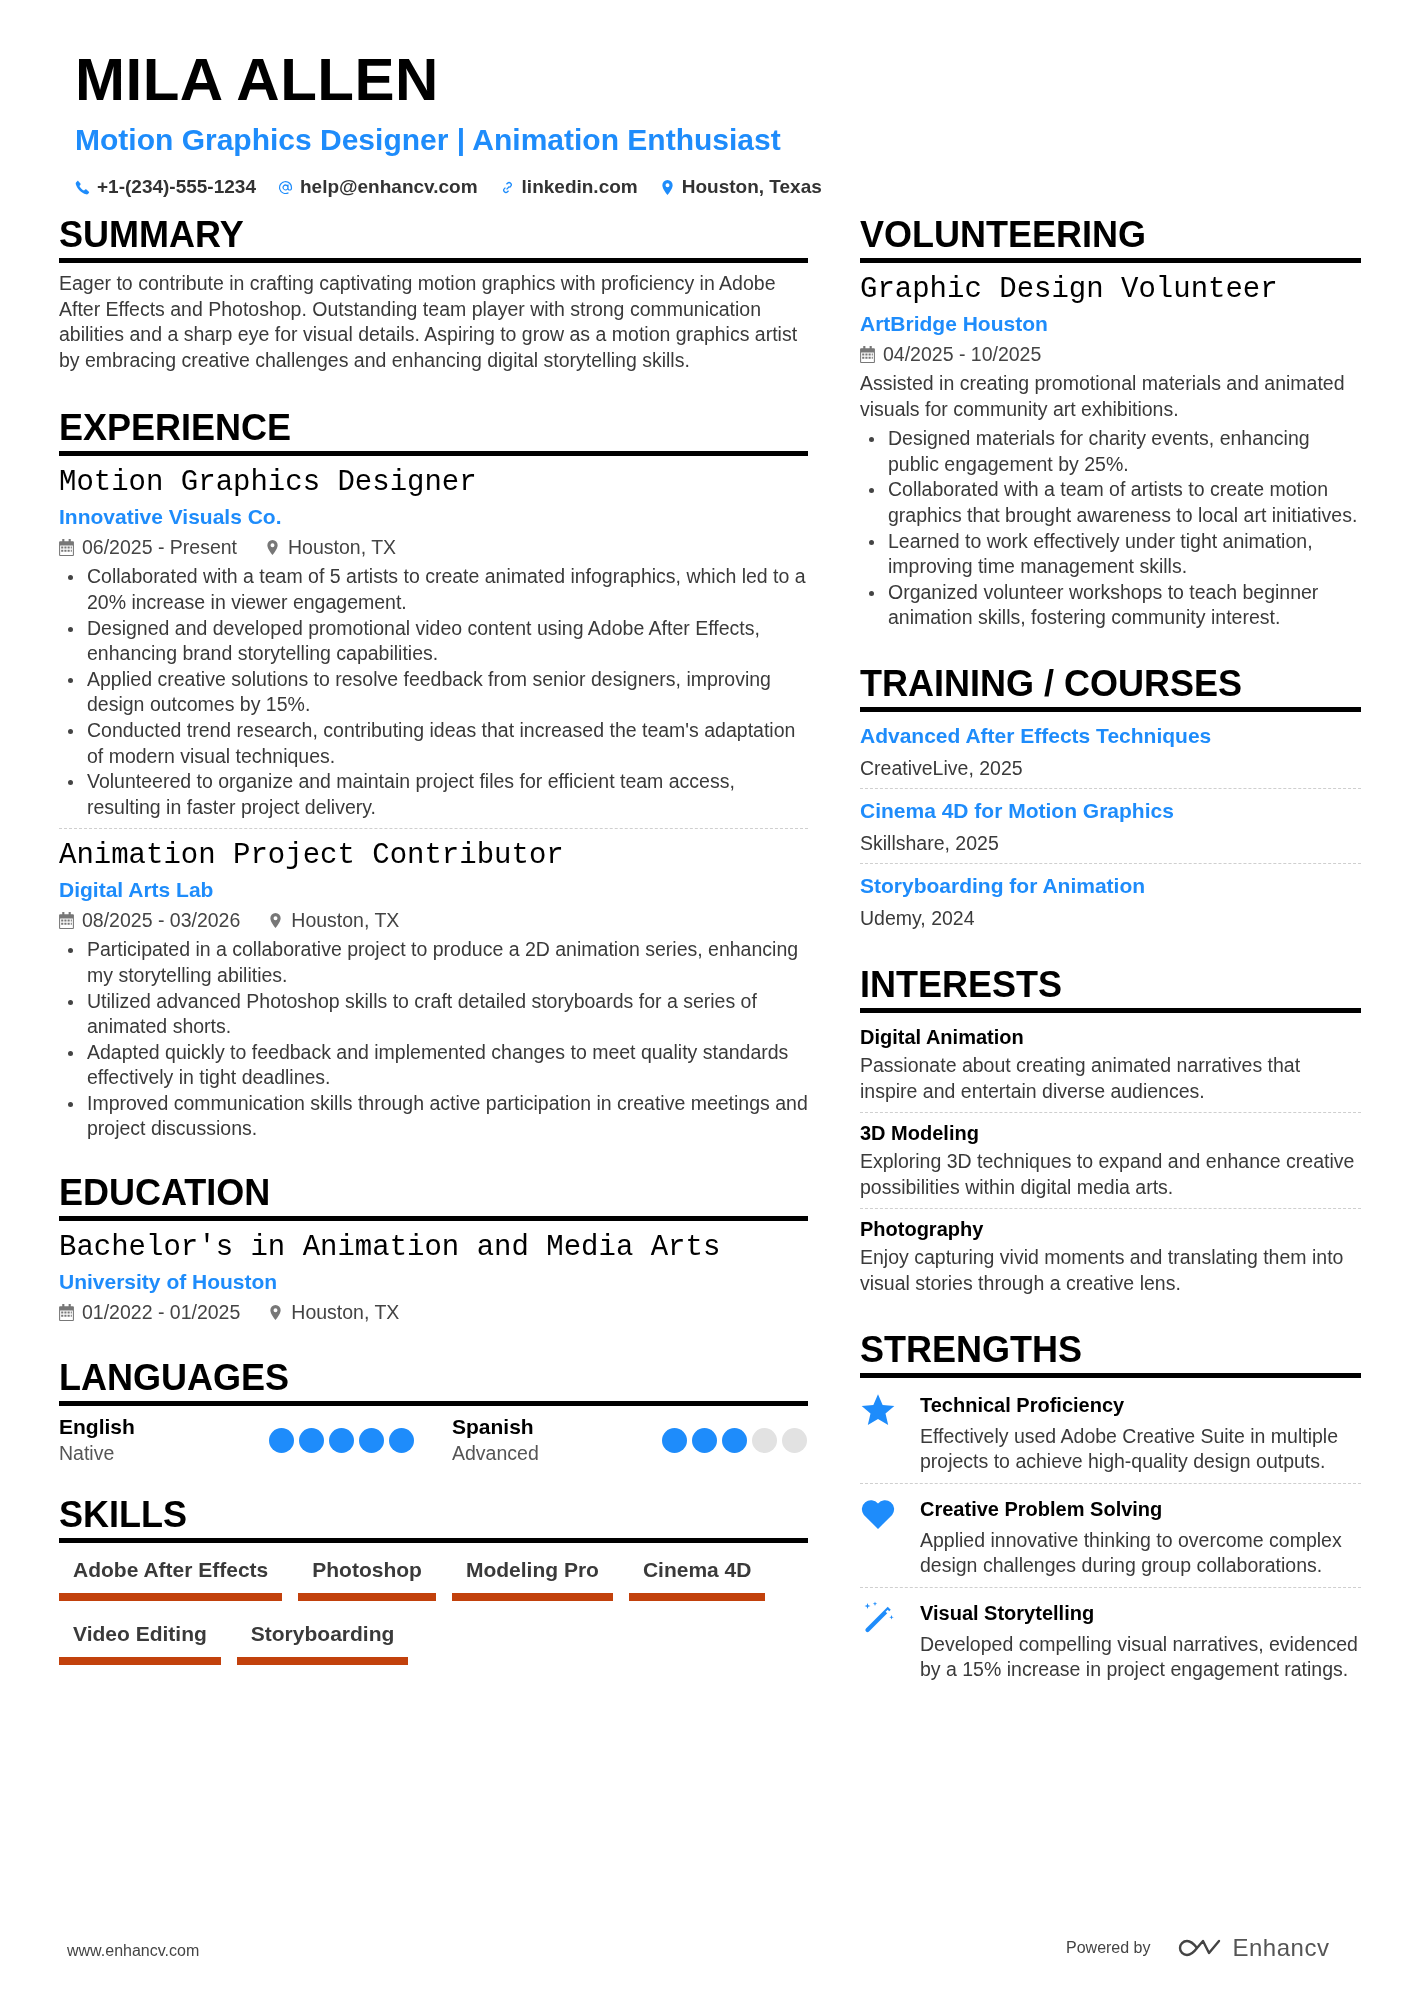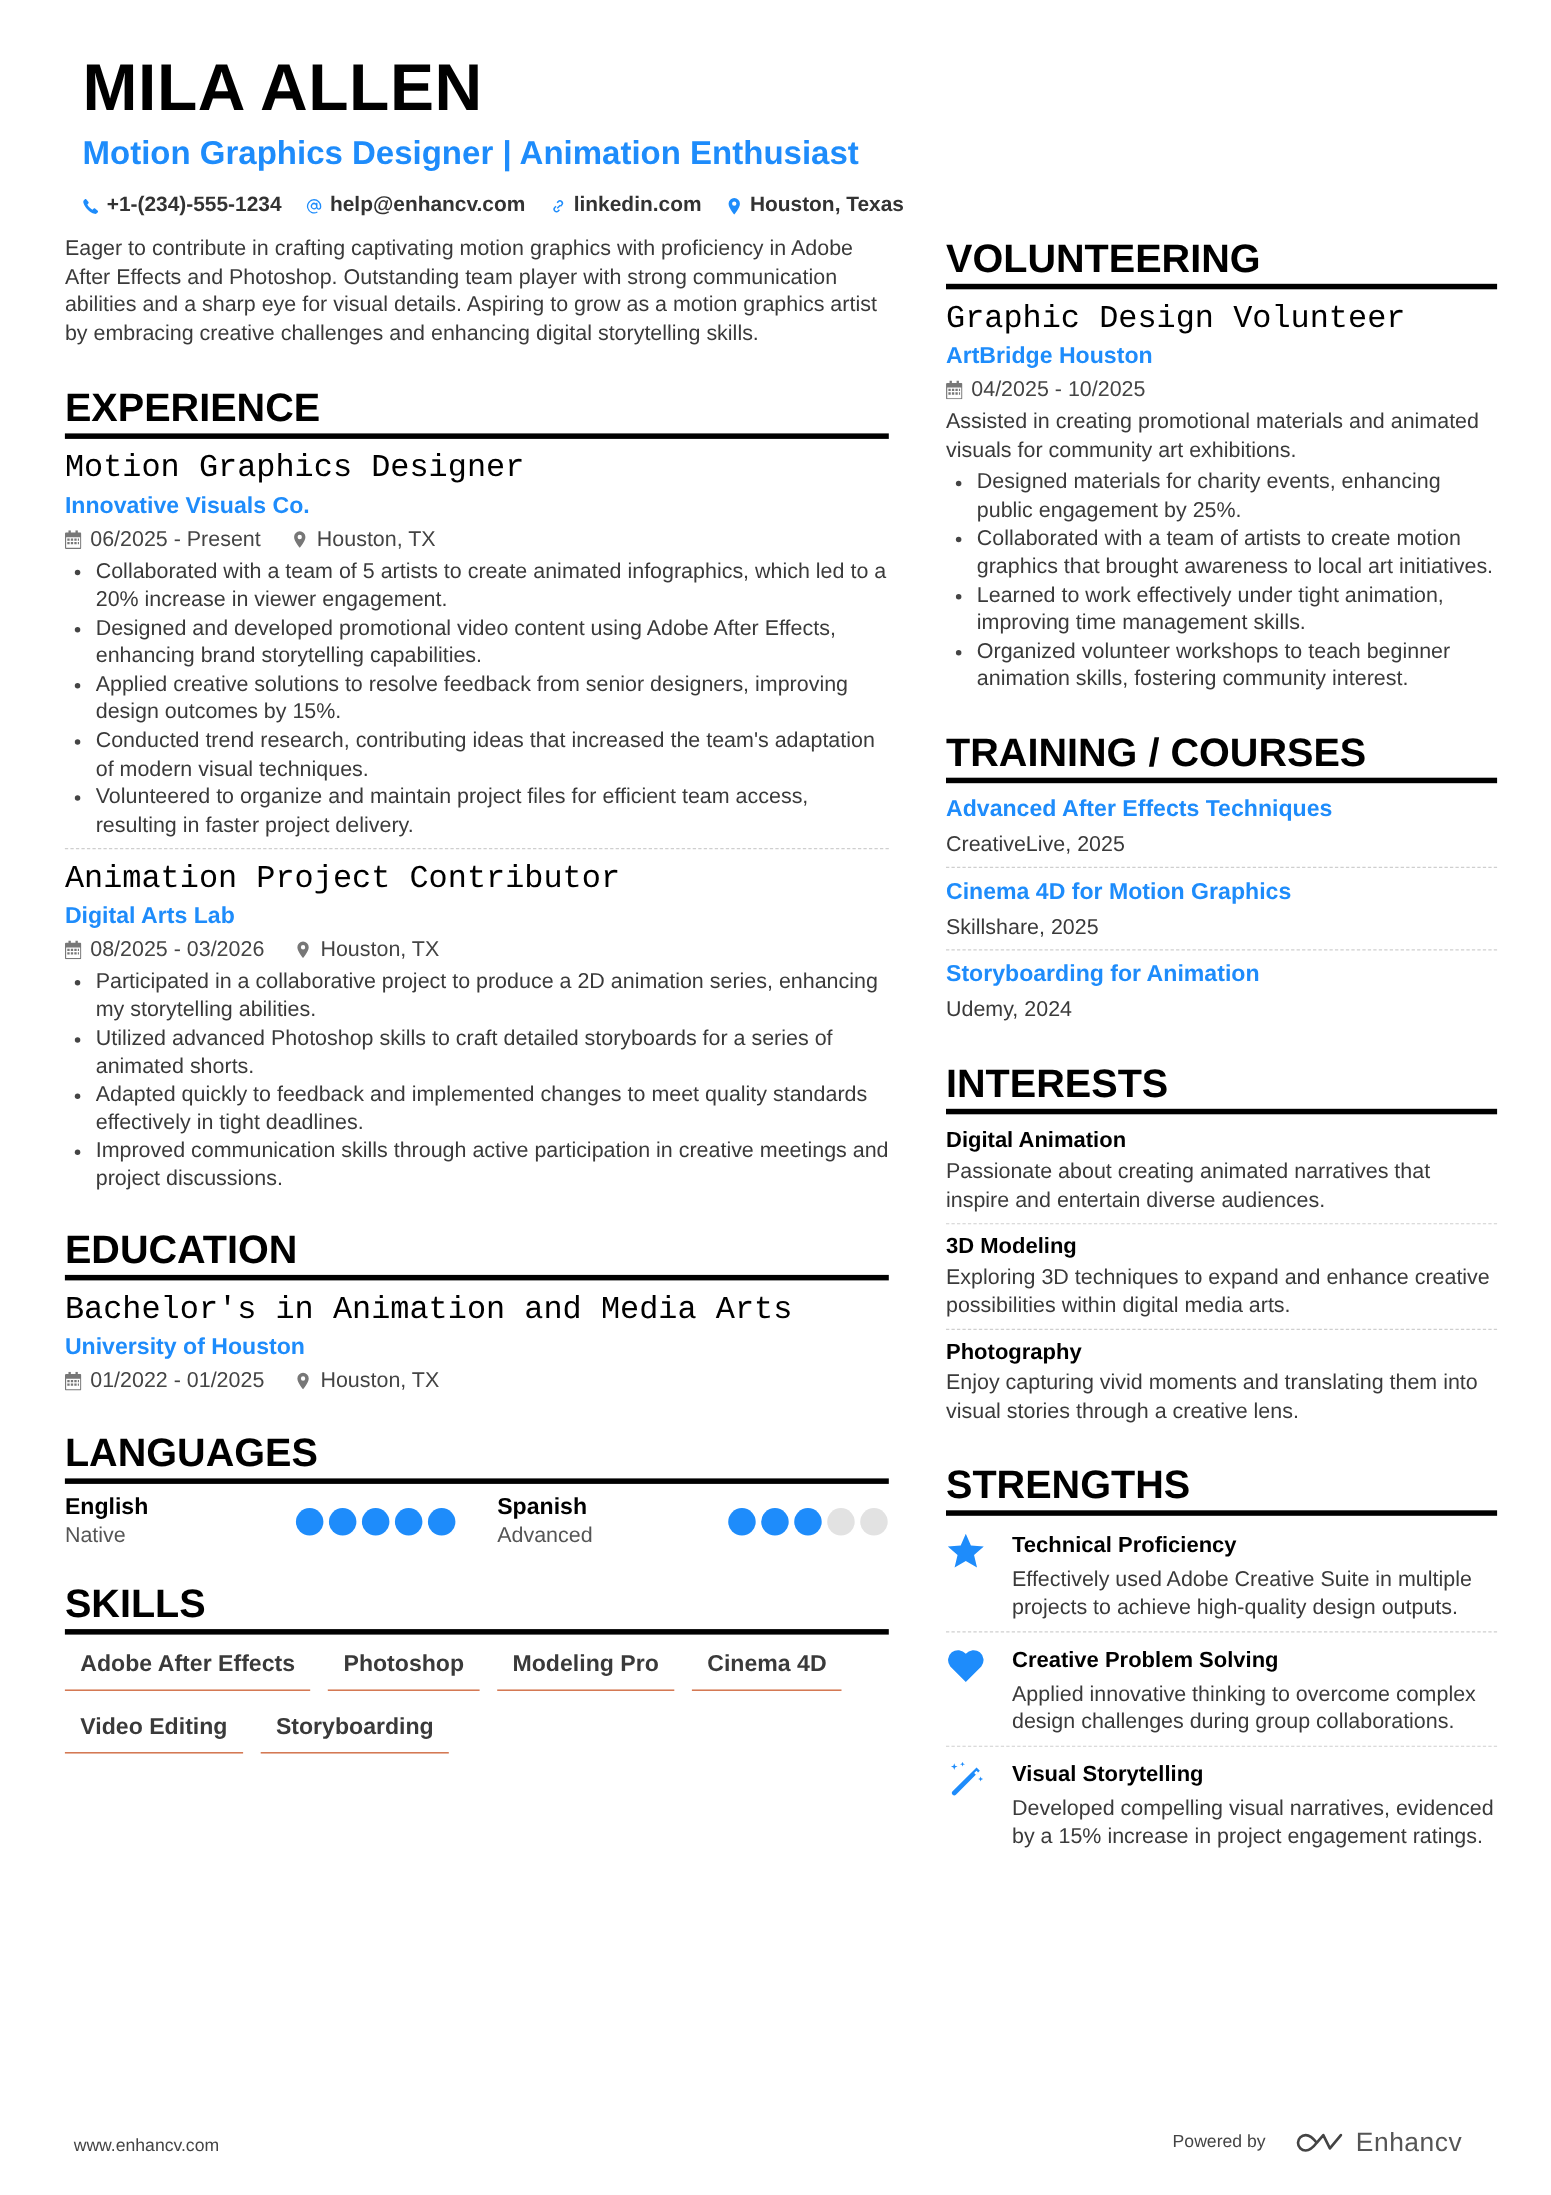--- a/index.html
+++ b/index.html
@@ -28,21 +28,21 @@
   ul.bullets li::before { content: ""; position: absolute; left: 9px; top: 11px; width: 5px; height: 5px; border-radius: 50%; background: #444; }
   .entry-divider { border-top: 1.5px dashed #cfcfcf; margin: 8px 0 8px 0; }
   .langs { display: flex; gap: 38px; margin-top: 4px; }
   .lang { display: flex; justify-content: space-between; width: 355px; align-items: center; }
   .lang-name { font-size: 21px; font-weight: 700; color: #000; line-height: 26px; }
   .lang-level { font-size: 19.5px; color: #555; line-height: 26px; }
   .dots { display: flex; gap: 5px; }
   .dot { width: 25px; height: 25px; border-radius: 50%; background: #1e8cfb; }
   .dot.off { background: #e2e2e2; }
   .skills { display: flex; flex-wrap: wrap; gap: 16px 16px; margin-top: 10px; }
-  .skill { font-size: 21px; font-weight: 700; color: #3a3a3a; padding: 4px 14px 10px 14px; border-bottom: 1px solid #c2410c; line-height: 26px; }
+  .skill { font-size: 21px; font-weight: 700; color: #3a3a3a; padding: 4px 14px 10px 14px; border-bottom: 8px solid #c2410c; line-height: 26px; }
   .course-title { font-size: 21px; font-weight: 700; color: #1e8cfb; line-height: 32px; }
   .course-sub { font-size: 19.5px; color: #3a3a3a; line-height: 32px; }
   .interest-title { font-size: 20px; font-weight: 700; color: #000; line-height: 32px; }
   .strength { display: flex; gap: 22px; }
   .strength-icon { width: 38px; flex: none; padding-top: 6px; }
   .strength-icon svg { width: 36px; height: 36px; fill: #1e8cfb; }
   .strength-title { font-size: 20px; font-weight: 700; color: #000; line-height: 34px; margin-top: 2px; }
   .strength-desc { font-size: 19.5px; line-height: 25.6px; color: #3a3a3a; margin-top: 2px; }
   .footer-left { position: absolute; left: 67px; top: 1942px; font-size: 16px; color: #444; }
   .footer-right { position: absolute; left: 1066px; top: 1934px; display: flex; align-items: center; gap: 26px; }
@@ -81,20 +81,21 @@
             <path d="M8 0a5.5 5.5 0 0 0-5.5 5.5C2.5 9.6 8 16 8 16s5.5-6.4 5.5-10.5A5.5 5.5 0 0 0 8 0zm0 7.6a2.1 2.1 0 1 1 0-4.2 2.1 2.1 0 0 1 0 4.2z"></path>
           </svg>
         <span>Houston, Texas</span>
       </div>
     </div>
   </div>
 
   <div class="col col-left">
 
     <div class="section">
+      <div class="section-title">SUMMARY</div>
       <div class="body-text">Eager to contribute in crafting captivating motion graphics with proficiency in Adobe After Effects and Photoshop. Outstanding team player with strong communication abilities and a sharp eye for visual details. Aspiring to grow as a motion graphics artist by embracing creative challenges and enhancing digital storytelling skills.</div>
     </div>
 
     <div class="section" style="margin-top:34px;">
       <div class="section-title">EXPERIENCE</div>
 
       <div>
         <div class="role">Motion Graphics Designer</div>
         <div class="company">Innovative Visuals Co.</div>
         <div class="meta">

